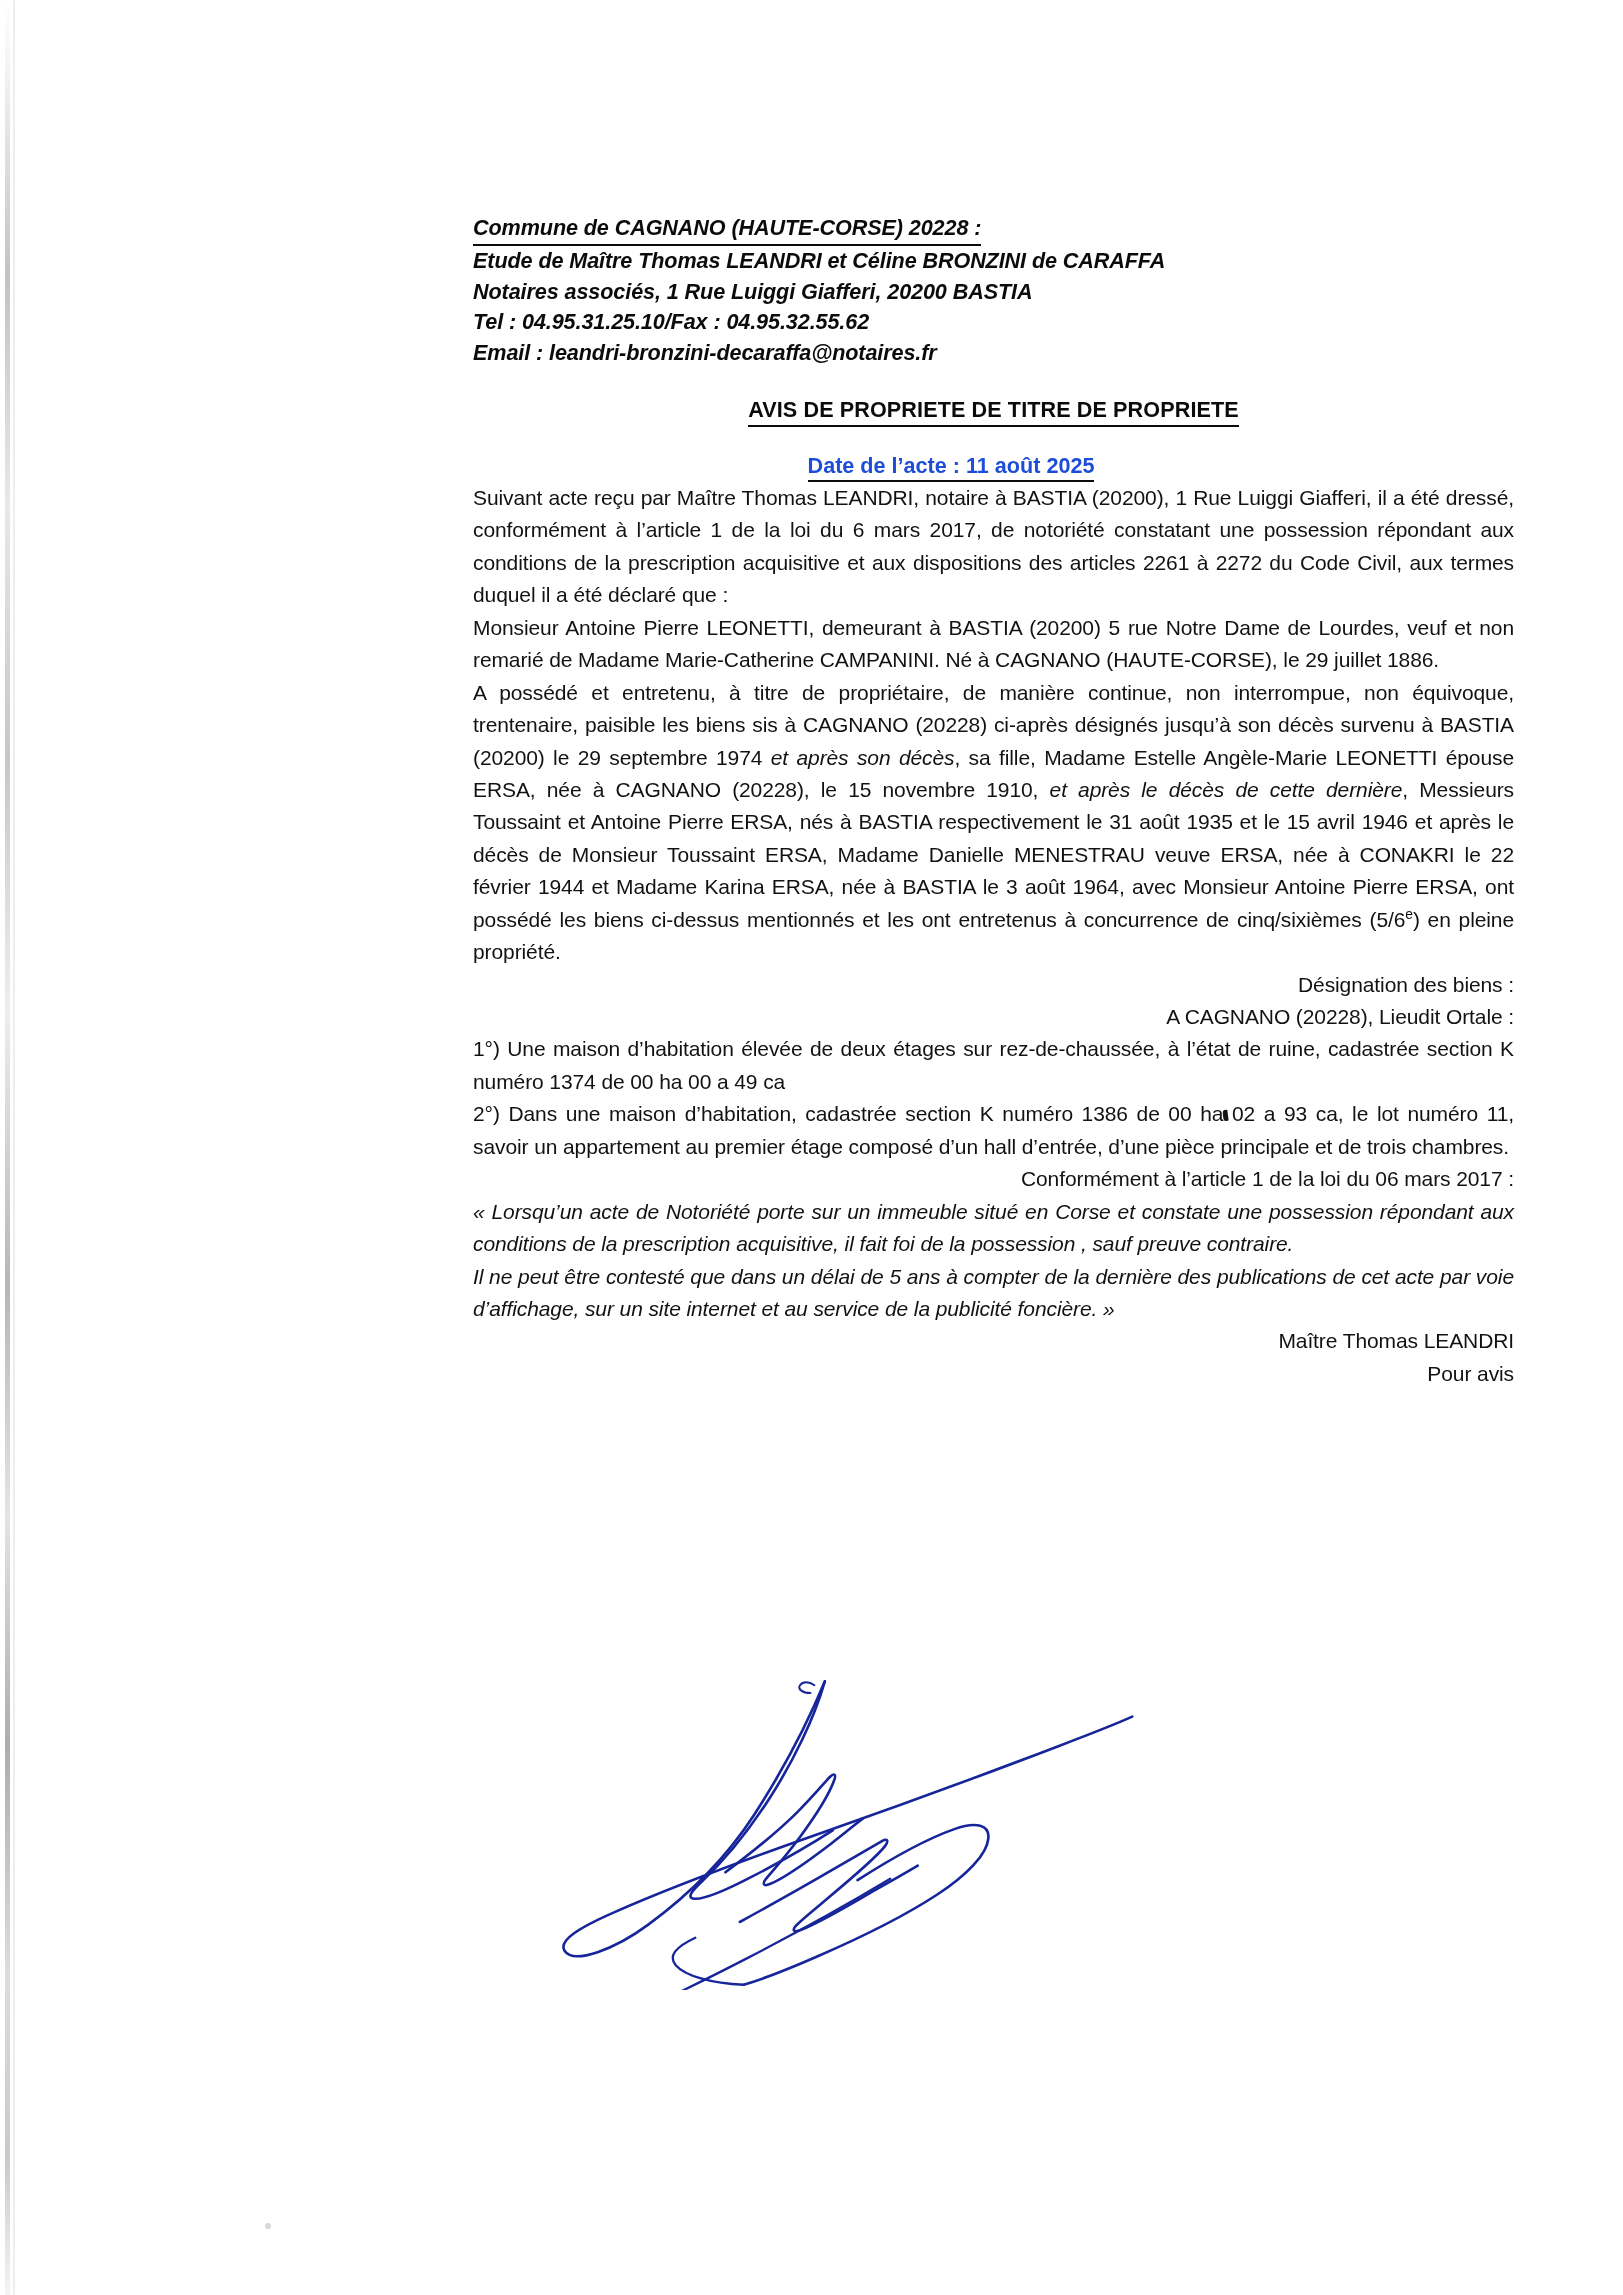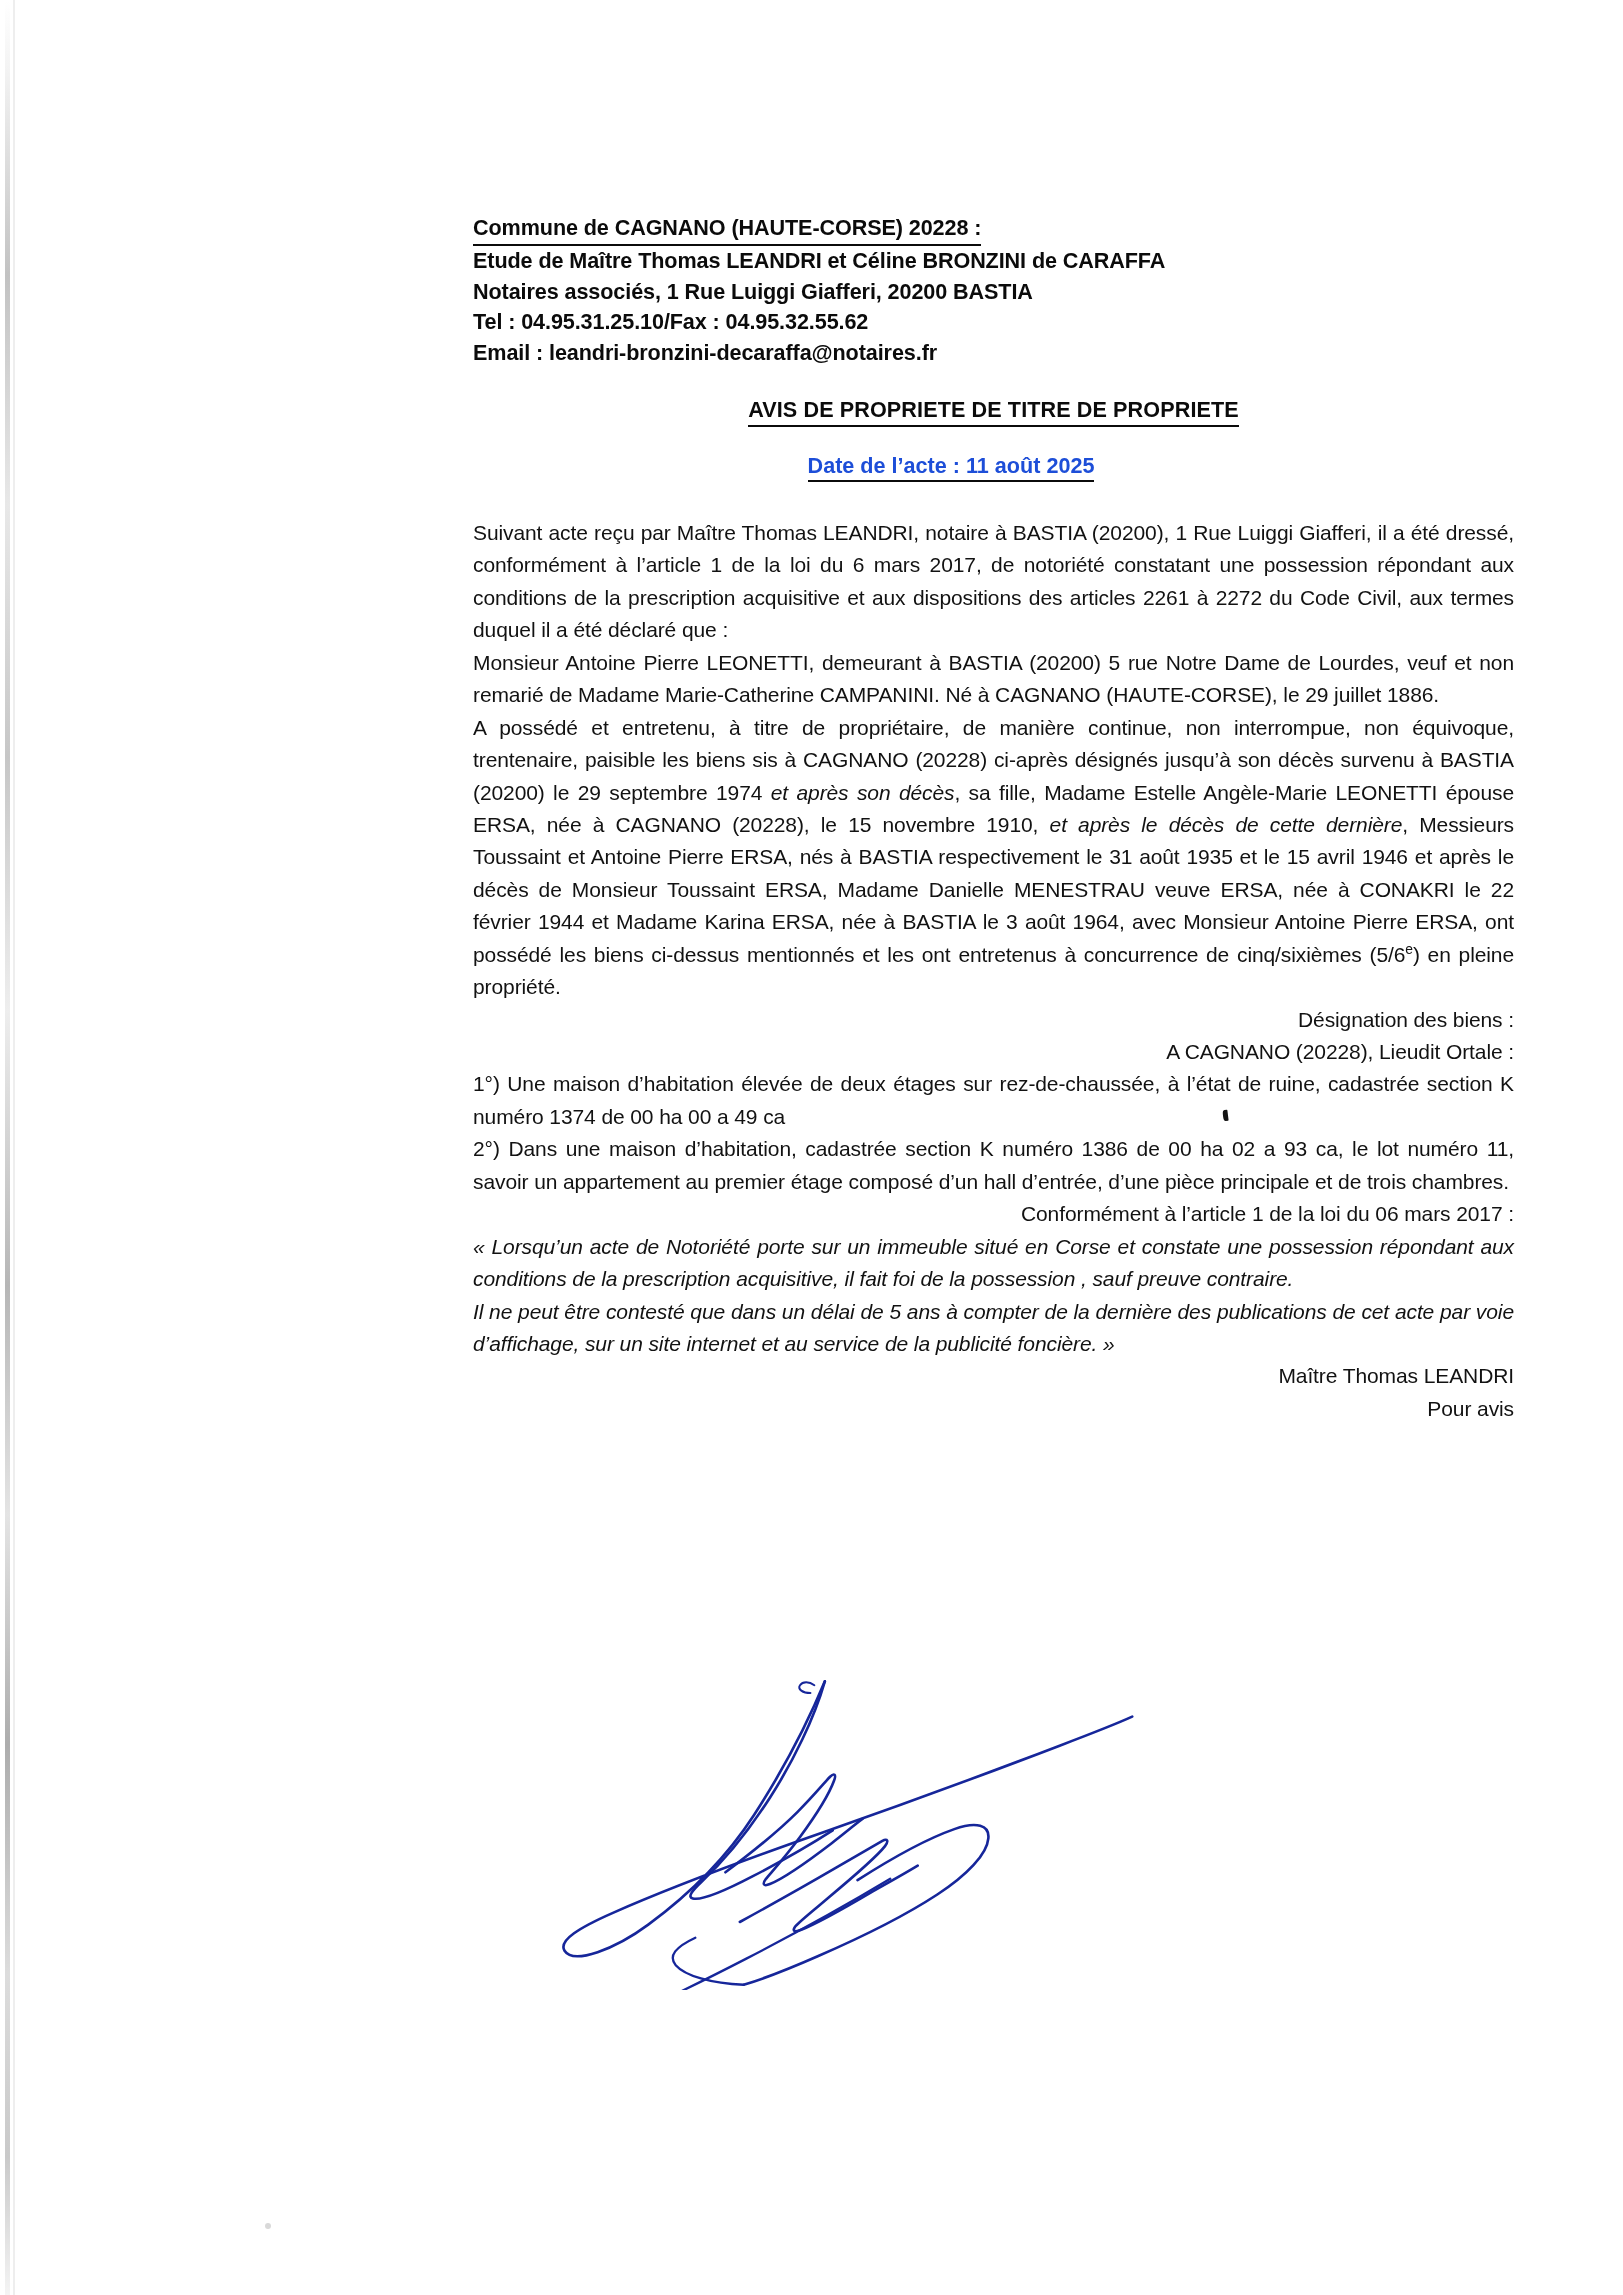--- a/index.html
+++ b/index.html
@@ -70,21 +70,21 @@
     font-weight: bold;
     line-height: 1.415;
     color: #0b0b0b;
     letter-spacing: -0.1px;
   }
   .hdr .line1 {
     display: inline-block;
     border-bottom: 2.6px solid #0b0b0b;
     padding-bottom: 0.7px;
   }
-  .hdr-block { margin-top: 213px; }
+  .hdr-block { margin-top: 213px; font-style: italic; }
 
   
   .title-wrap {
     margin-top: 29px;
     text-align: center;
   }
   .title {
     display: inline-block;
     font-size: 21.6px;
     font-weight: bold;
@@ -102,21 +102,20 @@
     font-size: 21.6px;
     font-weight: bold;
     color: #1d4ed8;
     border-bottom: 2.6px solid #0b0b0b;
     padding-bottom: 1.3px;
     margin-left: -85px;
   }
 
   
   .body-block {
-    margin-top: 35px;
     font-size: 21px;
     line-height: 1.545;
     color: #121212;
     text-align: justify;
     letter-spacing: -0.1px;
   }
   .body-block p {
     margin: 0;
     text-align: justify;
   }

